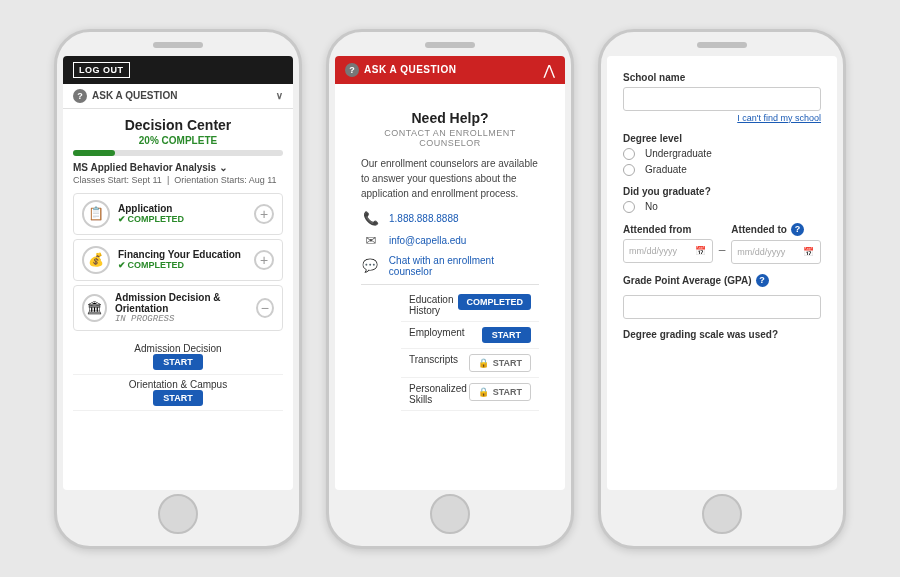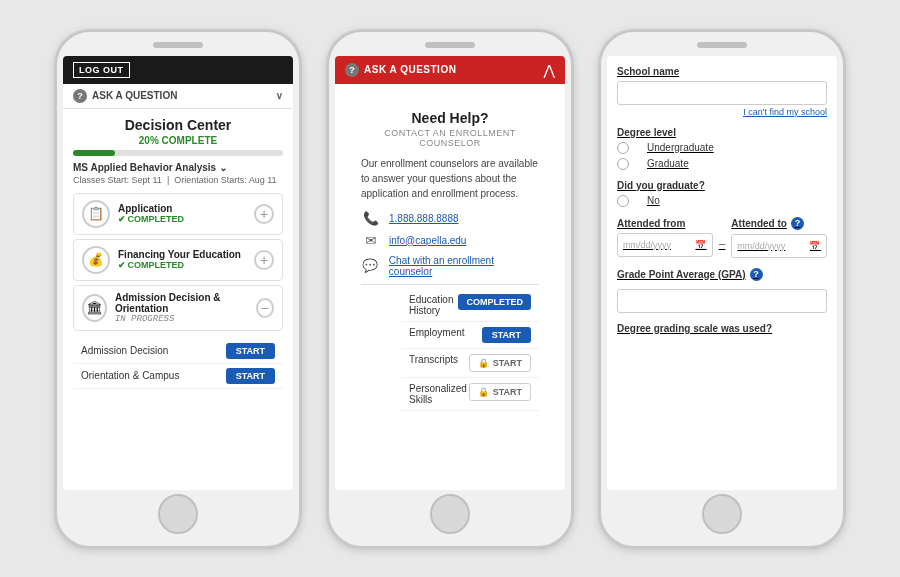--- a/index.html
+++ b/index.html
@@ -239,20 +239,21 @@
 
     .sub-items {
       padding: 4px 0;
     }
     .sub-item {
       display: flex;
       align-items: center;
       justify-content: space-between;
       padding: 4px 8px;
       border-bottom: 1px solid #f0f0f0;
+      flex-direction: column;
     }
     .sub-item-label {
       font-size: 10px;
       color: #333;
     }
     .btn-start {
       background: #1a5bb5;
       color: white;
       font-size: 9px;
       font-weight: bold;
@@ -314,21 +315,20 @@
     }
     .contact-icon {
       width: 20px;
       text-align: center;
       font-size: 13px;
       color: #555;
     }
     .contact-link {
       font-size: 10px;
       color: #1a5bb5;
-      text-decoration: underline;
     }
     .p2-list-section {
       border-top: 1px solid #e0e0e0;
       padding-top: 4px;
     }
     .p2-list-item {
       display: flex;
       align-items: flex-start;
       justify-content: space-between;
       padding: 5px 8px;
@@ -357,23 +357,22 @@
       border: 1px solid #ccc;
       border-radius: 3px;
       display: flex;
       align-items: center;
       gap: 3px;
     }
 
     
     .p3-body {
       flex: 1;
-      padding: 10px;
+      padding: 16px;
       overflow: hidden;
-      text-decoration: underline;
     }
     .form-field {
       margin-bottom: 10px;
     }
     .form-label {
       font-size: 10px;
       color: #333;
       font-weight: bold;
       margin-bottom: 4px;
       display: block;
@@ -396,21 +395,21 @@
     }
     .radio-group {
       display: flex;
       flex-direction: column;
       gap: 4px;
       margin-top: 4px;
     }
     .radio-item {
       display: flex;
       align-items: center;
-      gap: 18px;
+      gap: 10px;
       font-size: 10px;
       color: #333;
       text-align: center;
     }
     .radio-circle {
       width: 12px;
       height: 12px;
       border: 1.5px solid #aaa;
       border-radius: 50%;
       flex-shrink: 0;

